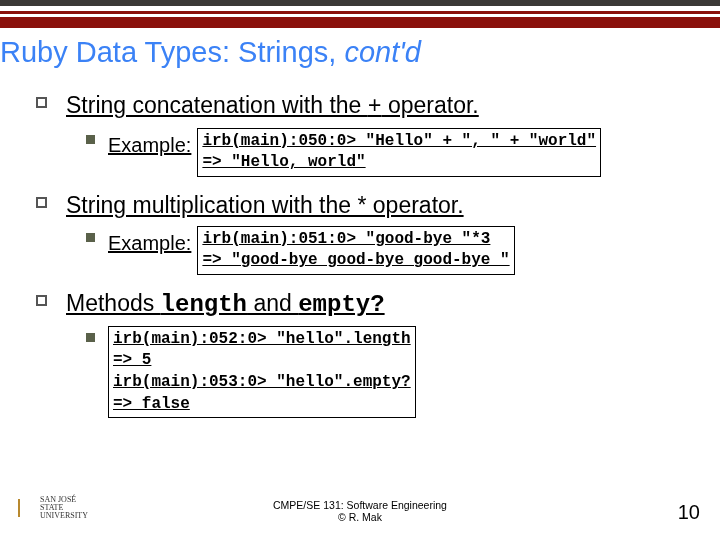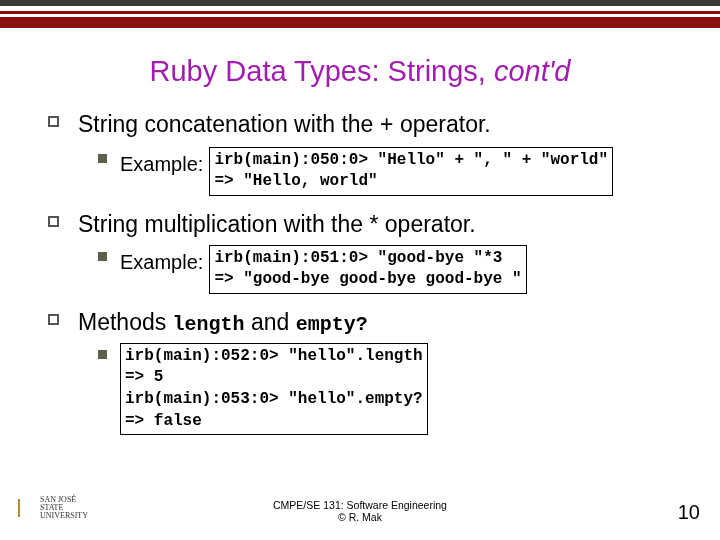--- a/index.html
+++ b/index.html
@@ -20,34 +20,35 @@
   }
   .top-bars {
     width: 100%;
   }
   .bar1 { height: 6px; background: #3b3936; }
   .bar-gap { height: 5px; background: #ffffff; }
   .bar2 { height: 3px; background: #8a100b; }
   .bar3 { height: 11px; background: #8a100b; }
   .title {
     font-size: 29px;
-    text-align: center;
-    margin-top: 27px;
+    text-align: left;
+    margin-top: 8px;
     margin-bottom: 22px;
     font-weight: normal;
-    color: #a21caf;
+    color: #3b82f6;
   }
   .title .contd { font-style: italic; }
   .content {
     padding: 0 28px 0 36px;
   }
   ul.level1 {
     list-style: none;
     padding: 0;
-    margin: 12px;
+    margin: 0;
+    text-decoration: underline;
   }
   ul.level1 > li {
     position: relative;
     padding-left: 30px;
     font-size: 23px;
     margin-bottom: 14px;
     line-height: 1.25;
   }
   ul.level1 > li::before {
     content: "";
@@ -90,21 +91,21 @@
     flex: 0 0 auto;
     white-space: nowrap;
     padding-top: 4px;
   }
   .plus-mono, .code-inline {
     font-family: "Courier New", Courier, monospace;
   }
   .method-line {
     font-size: 23px;
   }
-  .method-line .code-inline { font-weight: bold; font-size: 20px;}
+  .method-line .code-inline { font-weight: bold; font-size: 24px;}
   .codebox {
     border: 1px solid #000;
     font-family: "Courier New", Courier, monospace;
     font-weight: bold;
     font-size: 16px;
     line-height: 1.35;
     padding: 2px 4px;
     white-space: pre;
     background: #fff;
     display: inline-block;

